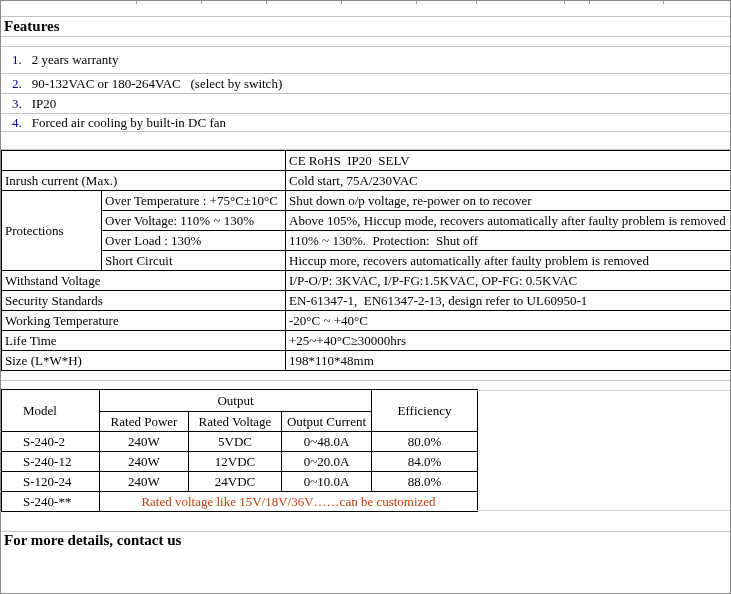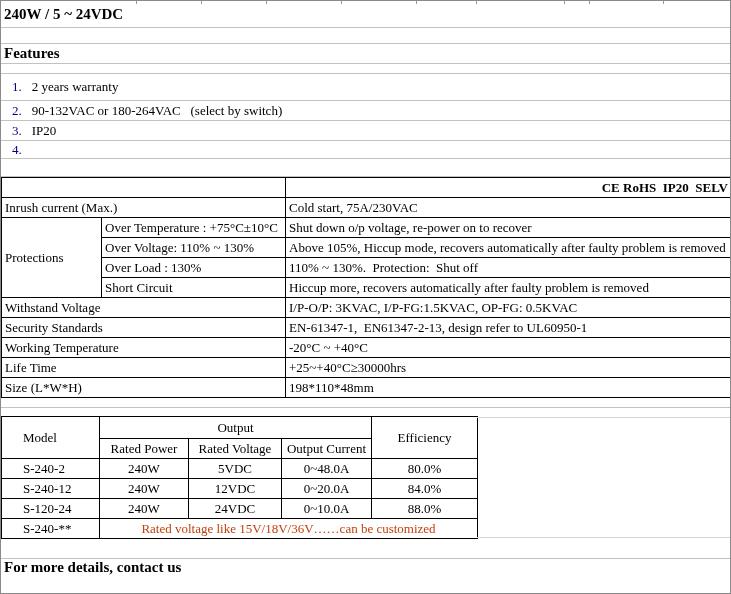--- a/index.html
+++ b/index.html
@@ -16,21 +16,21 @@
   .tick { position:absolute; top:0; width:1px; height:3px; background:#9a9a9a; }
   .row { display:flex; align-items:center; padding-left:3px; border-bottom:1px solid #c2c2c2; white-space:pre; }
   .h27{height:27px}.h22{height:22px}.h20{height:20px}.h18{height:18px}
   .sp16{height:16px}.sp10{height:10px}.sp18{height:18px}
   .gap8{height:8px}.gap19{height:19px}
   .heading { font-weight:bold; font-size:15px; }
   .feature .num { color:#00008B; padding-left:8px; white-space:pre; }
   .feature .ftext { margin-left:10px; white-space:pre; }
   table.spec { width:731px; border-collapse:collapse; table-layout:fixed; }
   table.spec td { border:1px solid #000; height:20px; padding:0 3px; white-space:pre; overflow:hidden; vertical-align:middle; }
-  table.spec td.bold { font-weight:bold;text-align:right; }
+  table.spec td.bold { font-weight:normal; }
   .model-wrap { position:relative; width:731px; height:123px; }
   .model-wrap .hairline { position:absolute; left:476px; right:0; height:1px; background:#d6d6d6; }
   .hl-top{top:1px}.hl-bottom{bottom:1px}
   table.model { width:476px; border-collapse:collapse; table-layout:fixed; }
   table.model td { border:1px solid #000; height:20px; text-align:center; padding:0 2px; white-space:pre; overflow:hidden; vertical-align:middle; }
   table.model tr.hdr1 td { height:22px; }
   table.model td.model-col { text-align:left; padding-left:21px; }
   table.model td.note { color:#c2410c; }
   .contact { height:17px; border-top:1px solid #c2c2c2; border-bottom:none; display:flex; align-items:center; padding-left:3px; font-weight:bold; font-size:15px; }
 </style>
@@ -42,21 +42,20 @@
   <div class="tick" style="left:135px"></div>
   <div class="tick" style="left:200px"></div>
   <div class="tick" style="left:265px"></div>
   <div class="tick" style="left:340px"></div>
   <div class="tick" style="left:415px"></div>
   <div class="tick" style="left:475px"></div>
   <div class="tick" style="left:563px"></div>
   <div class="tick" style="left:588px"></div>
   <div class="tick" style="left:662px"></div>
 
-  <div class="row h27 heading">240W / 5 ~ 24VDC</div>
 
   <div class="row sp16"></div>
 
   <div class="row h20 heading">Features</div>
 
   <div class="row sp10"></div>
 
   <div class="row h27 feature">
     <span class="num">1.</span>
     <span class="ftext">2 years warranty</span>
@@ -64,20 +63,21 @@
   <div class="row h20 feature">
     <span class="num">2.</span>
     <span class="ftext">90-132VAC or 180-264VAC   (select by switch)</span>
   </div>
   <div class="row h20 feature">
     <span class="num">3.</span>
     <span class="ftext">IP20</span>
   </div>
   <div class="row h18 feature">
     <span class="num">4.</span>
+    <span class="ftext">Forced air cooling by built-in DC fan</span>
   </div>
 
   <div class="row sp18"></div>
 
 
   <table class="spec">
     <colgroup>
         <col style="width:100px">
         <col style="width:184px">
         <col>

